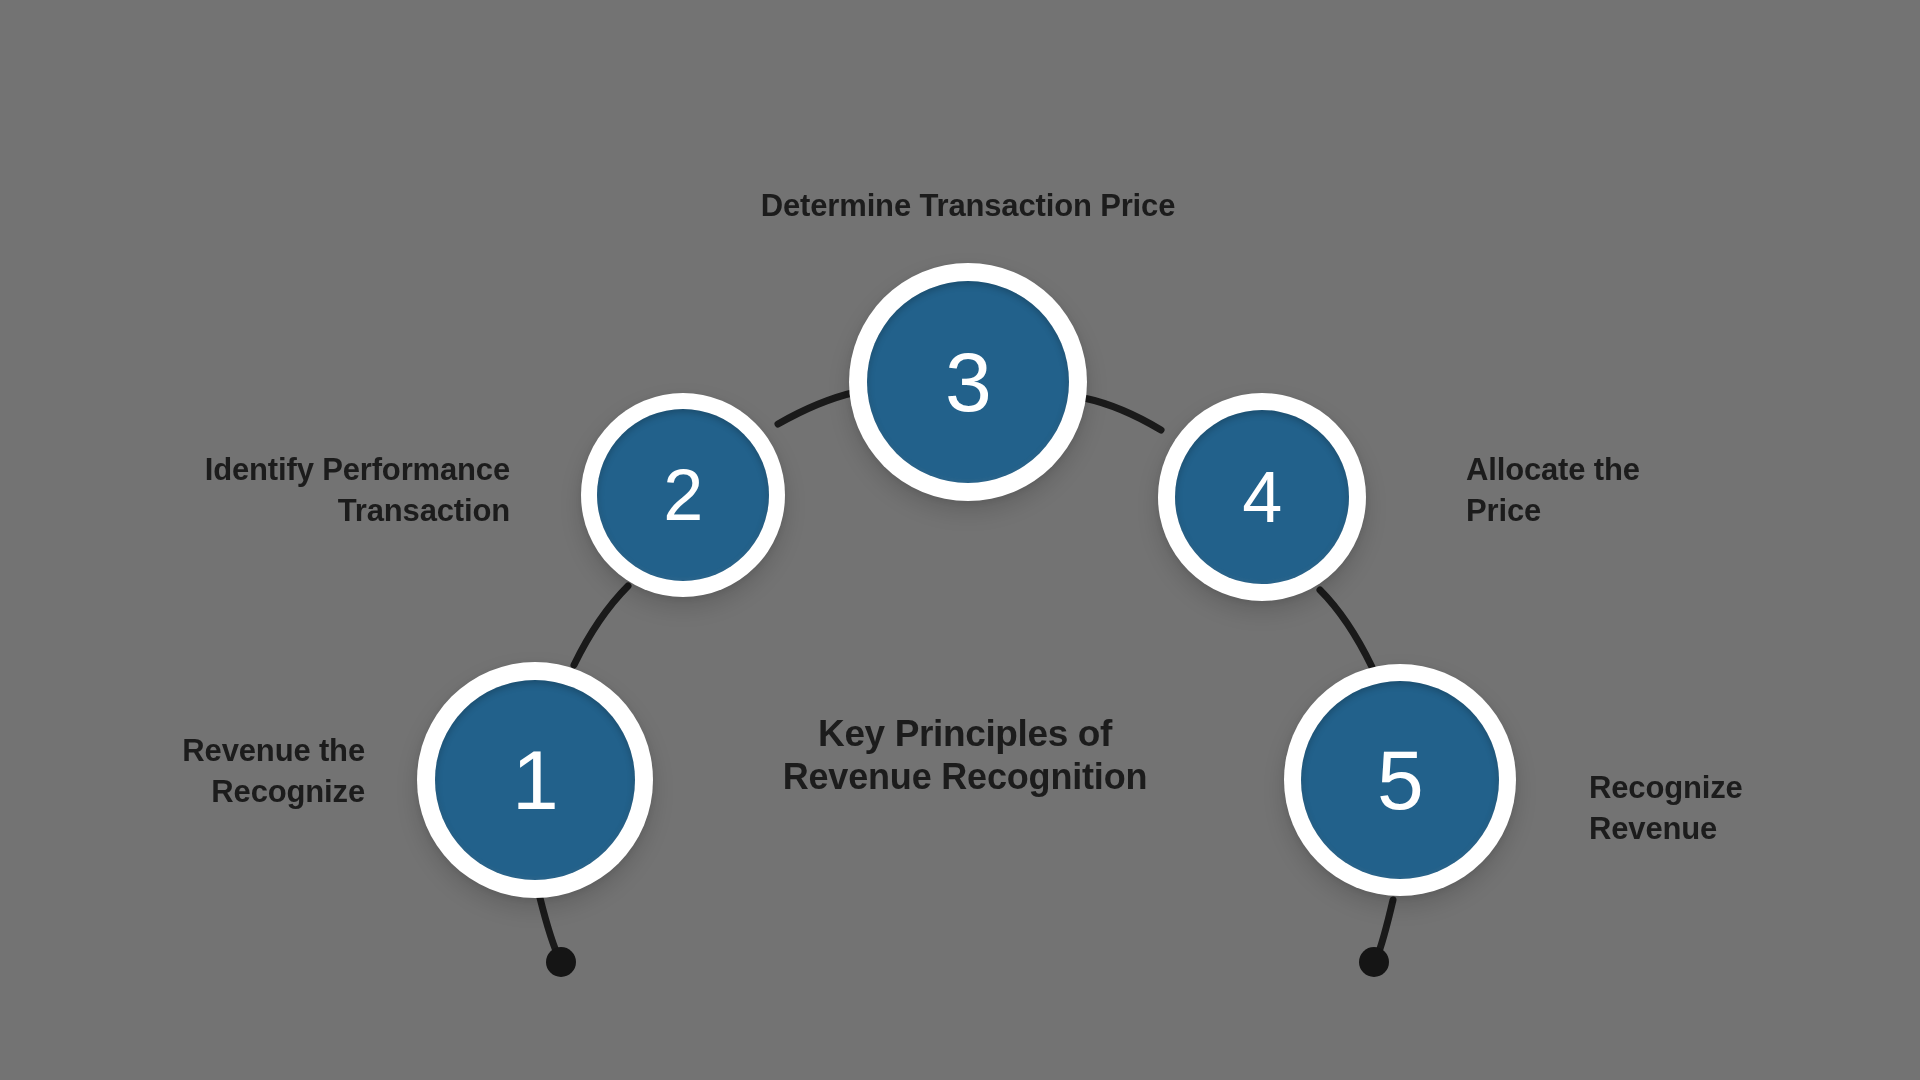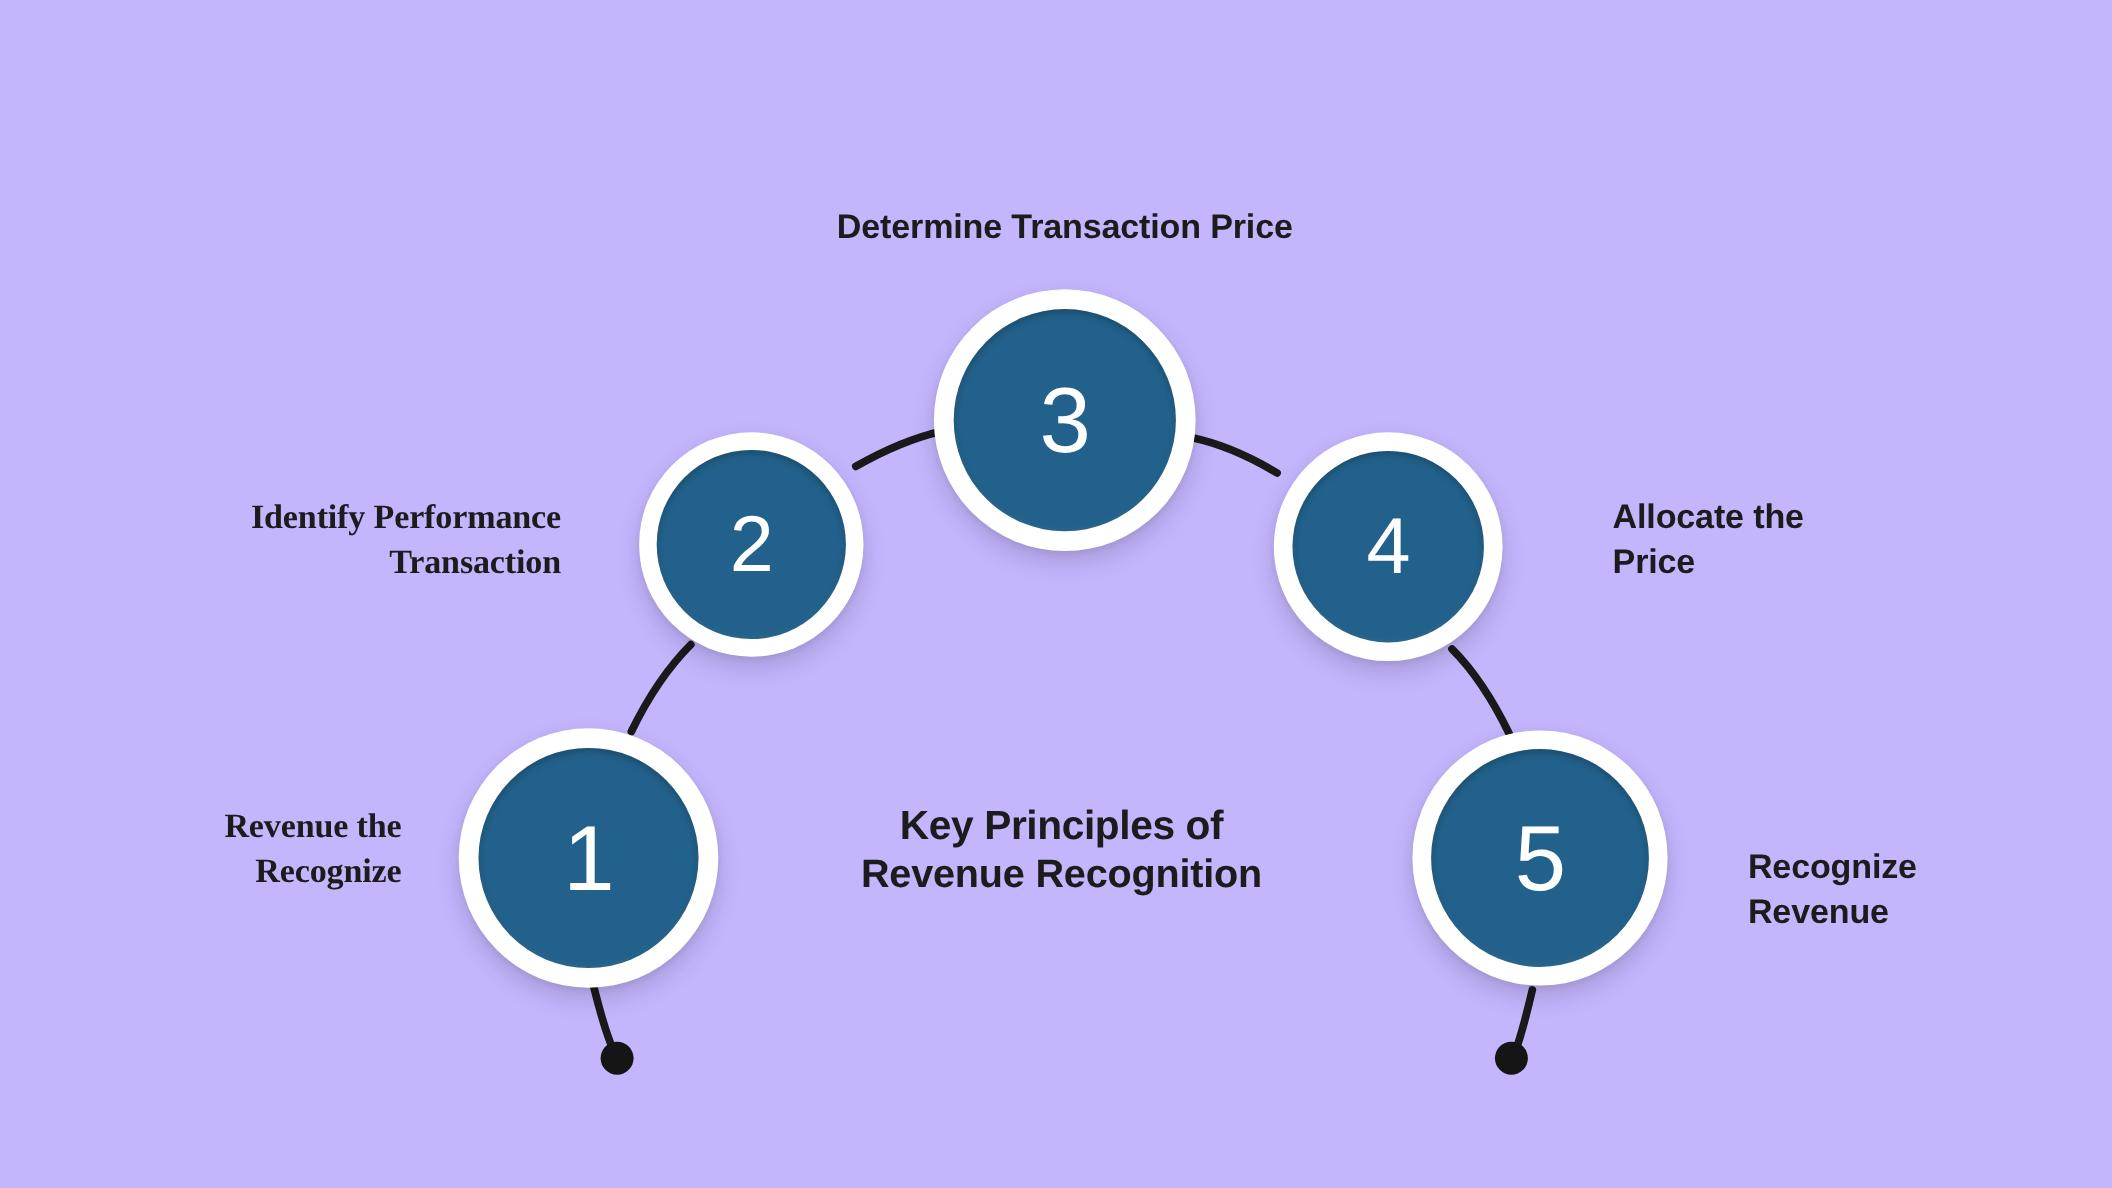--- a/index.html
+++ b/index.html
@@ -12,21 +12,21 @@
     height: 1080px;
     overflow: hidden;
     font-family: "Liberation Sans", sans-serif;
     color: #1a1a1a;
   }
 
   #canvas {
     position: relative;
     width: 1920px;
     height: 1080px;
-    background: #c4b5fd;
+    background: #737373;
   }
 
   
   #connector-layer {
     position: absolute;
     left: 0;
     top: 0;
     width: 1920px;
     height: 1080px;
     z-index: 1;
@@ -91,41 +91,40 @@
   .step-caption {
     position: absolute;
     z-index: 4;
     font-family: "Liberation Sans", sans-serif;
     font-weight: bold;
     font-size: 31px;
     line-height: 1.33;
     color: #1c1c1c;
     letter-spacing: -0.005em;
   }
-  .caption-right-aligned { text-align: right; font-family: Liberation Serif, serif; }
+  .caption-right-aligned { text-align: right; }
   .caption-left-aligned  { text-align: left; margin-left: 41px; }
   .caption-center-aligned { text-align: center; }
 
   #caption-1 { left: 60px;   top: 730px; width: 305px; }
   #caption-2 { left: 30px;   top: 449px; width: 480px; }
   #caption-3 { left: 608px;  top: 185px; width: 720px; }
   #caption-4 { left: 1425px; top: 449px; width: 330px; }
   #caption-5 { left: 1548px; top: 767px; width: 330px; }
 
   
   #center-title {
     position: absolute;
     z-index: 4;
     left: 710px;
     top: 712px;
     width: 510px;
     text-align: center;
     font-family: "Liberation Sans", sans-serif;
     color: #1c1c1c;
-    margin-top: 17px;
   }
   #center-title-line-1 {
     display: block;
     font-size: 37px;
     font-weight: bold;
     line-height: 1.2;
     letter-spacing: -0.01em;
   }
   #center-title-line-2 {
     display: block;

